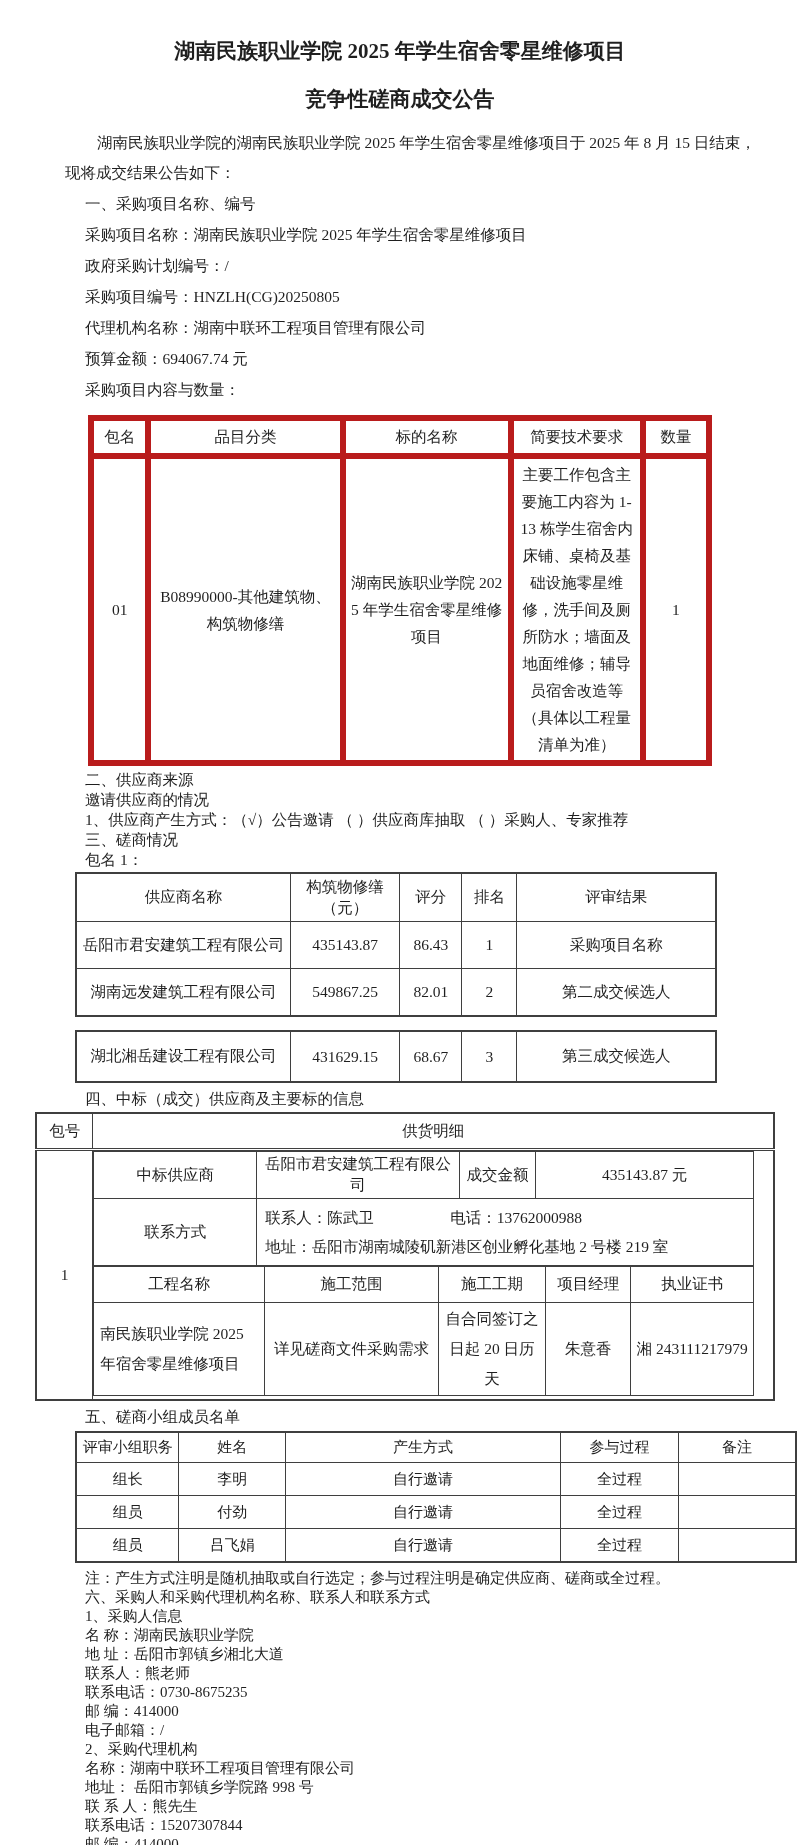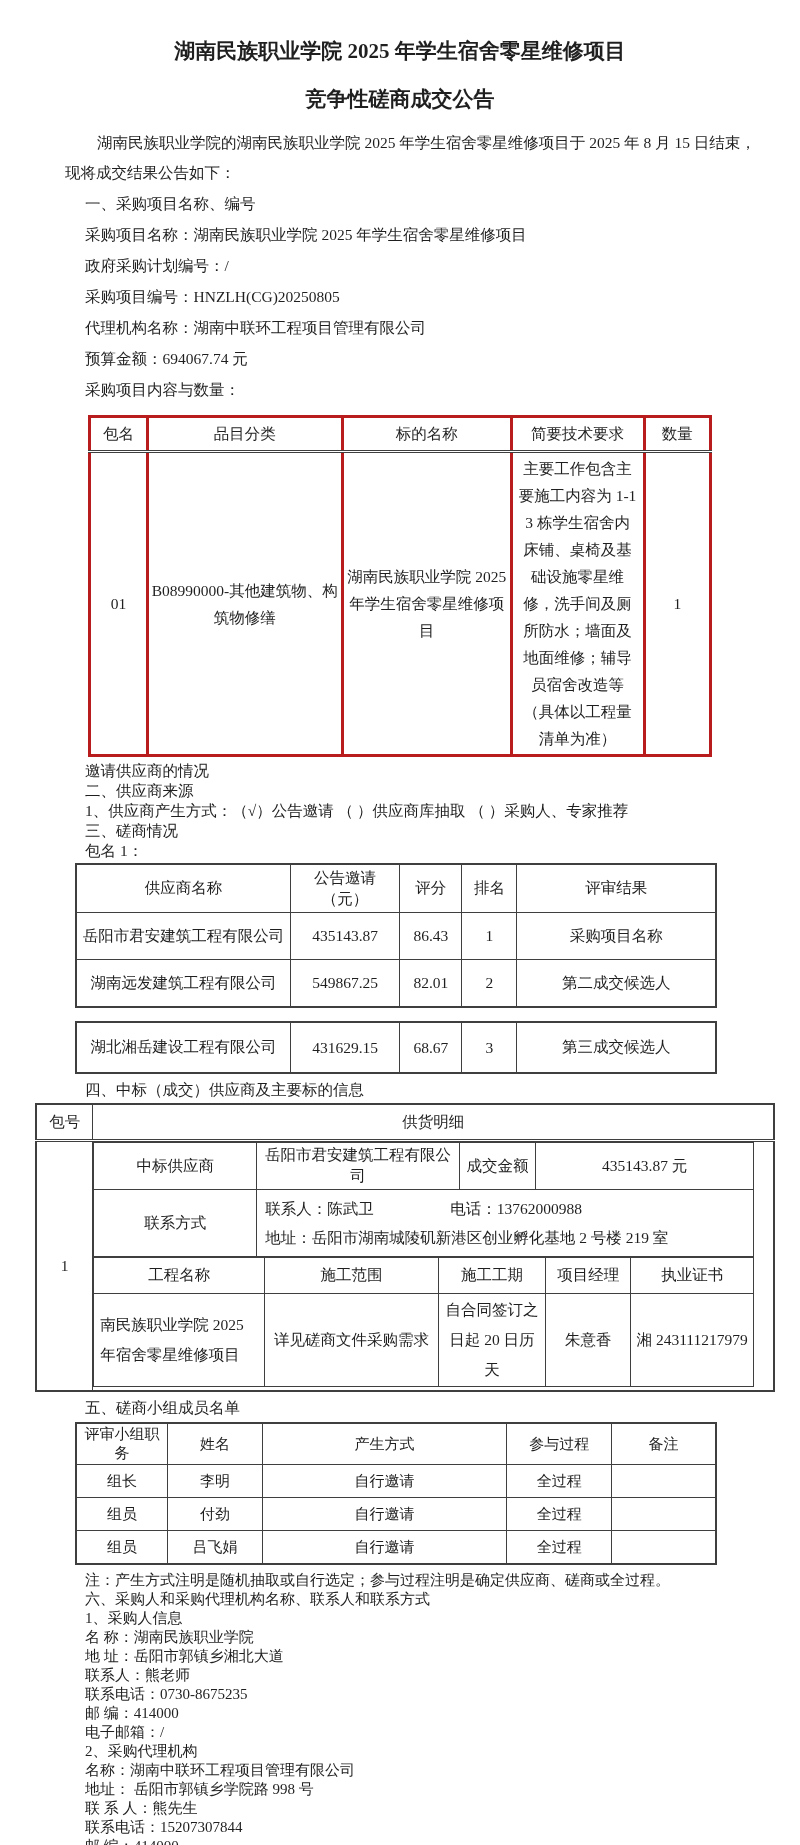--- a/index.html
+++ b/index.html
@@ -7,21 +7,21 @@
   .doc{position:relative;width:800px;min-height:1845px;overflow:hidden;background:#fff;padding-top:36px;box-sizing:border-box;}
   .title{margin:0;text-align:center;font-size:21px;font-weight:bold;line-height:30px;}
   .subtitle{margin:18px 0 0 0;text-align:center;font-size:21px;font-weight:bold;line-height:30px;}
   .intro{margin:14px 30px 0 65px;font-size:15.5px;line-height:30px;text-indent:32px;}
   .sec1{margin:0 30px 0 85px;}
   .sec1 p{margin:0;font-size:15.5px;line-height:31px;}
   table{border-collapse:collapse;table-layout:fixed;}
   th,td{font-weight:normal;text-align:center;vertical-align:middle;font-size:15.5px;padding:1px 3px;word-break:break-all;}
   
   .t1{width:624px;margin:10px 0 0 88px;border:2px solid #3f3f3f;}
-  .t1 th,.t1 td{border:3px solid #b91c1c;}
+  .t1 th,.t1 td{border:6px solid #b91c1c;}
   .t1 thead th{height:30px;border-bottom:3px double #3f3f3f;}
   .t1 .cell-multiline{line-height:27px;}
   .t1 .tech{line-height:27px;padding:2px 6px;}
   
   .sec2{margin:4px 30px 0 85px;}
   .sec2 p{margin:0;font-size:15.5px;line-height:20px;}
   
   .t3{width:642px;margin:2px 0 0 75px;border:2px solid #3f3f3f;}
   .t3 th,.t3 td{border:1px solid #3f3f3f;}
   .t3 thead th{height:45px;}
@@ -39,21 +39,21 @@
   .t4a td{border:1px solid #3f3f3f;height:44px;}
   .t4a .contact-cell{height:auto;text-align:left;padding:4px 8px;line-height:29px;}
   .contact-l1{display:flex;font-family:Liberation Serif, serif;}
   .contact-l1 .c1{width:185px;display:inline-block;}
   .t4b{margin-top:-1px;}
   .t4b th,.t4b td{border:1px solid #3f3f3f;}
   .t4b thead th{height:33px;border-top:2px solid #3f3f3f;}
   .t4b tbody td{height:61px;line-height:30px;}
   .t4b .proj-name{text-align:left;padding-left:6px;}
   
-  .t5{width:642px;margin:4px 0 0 75px;border:2px solid #3f3f3f;}
+  .t5{width:722px;margin:4px 0 0 75px;border:2px solid #3f3f3f;}
   .t5 th,.t5 td{border:1px solid #3f3f3f;font-size:15px;}
   .t5 thead th{height:27px;}
   .t5 tbody td{height:30px;}
   
   .note{margin:6px 5px 0 85px;font-size:15px;line-height:19px;}
   .sec6{margin:0 30px 0 85px;}
   .sec6 p{margin:0;font-size:15px;line-height:19px;}
 </style>
 </head>
 <body>
@@ -97,39 +97,39 @@
         <td>01</td>
         <td class="cell-multiline">B08990000-其他建筑物、构筑物修缮</td>
         <td class="cell-multiline">湖南民族职业学院 2025 年学生宿舍零星维修项目</td>
         <td class="tech">主要工作包含主要施工内容为 1-13 栋学生宿舍内床铺、桌椅及基础设施零星维修，洗手间及厕所防水；墙面及地面维修；辅导员宿舍改造等（具体以工程量清单为准）</td>
         <td>1</td>
       </tr>
     </tbody>
   </table>
 
   <div class="sec2">
+    <p>二、供应商来源</p>
     <p>邀请供应商的情况</p>
-    <p>二、供应商来源</p>
     <p>1、供应商产生方式：（√）公告邀请 （ ）供应商库抽取 （ ）采购人、专家推荐</p>
     <p>三、磋商情况</p>
     <p>包名 1：</p>
   </div>
 
   <table class="t3">
     <colgroup>
         <col style="width:33.5%">
         <col style="width:17.1%">
         <col style="width:9.7%">
         <col style="width:8.6%">
         <col style="width:31.1%">
       </colgroup>
     <thead>
       <tr>
         <th>供应商名称</th>
-        <th>公告邀请（元）</th>
+        <th>构筑物修缮（元）</th>
         <th>评分</th>
         <th>排名</th>
         <th>评审结果</th>
       </tr>
     </thead>
     <tbody>
       <tr>
         <td>岳阳市君安建筑工程有限公司</td>
         <td>435143.87</td>
         <td>86.43</td>

